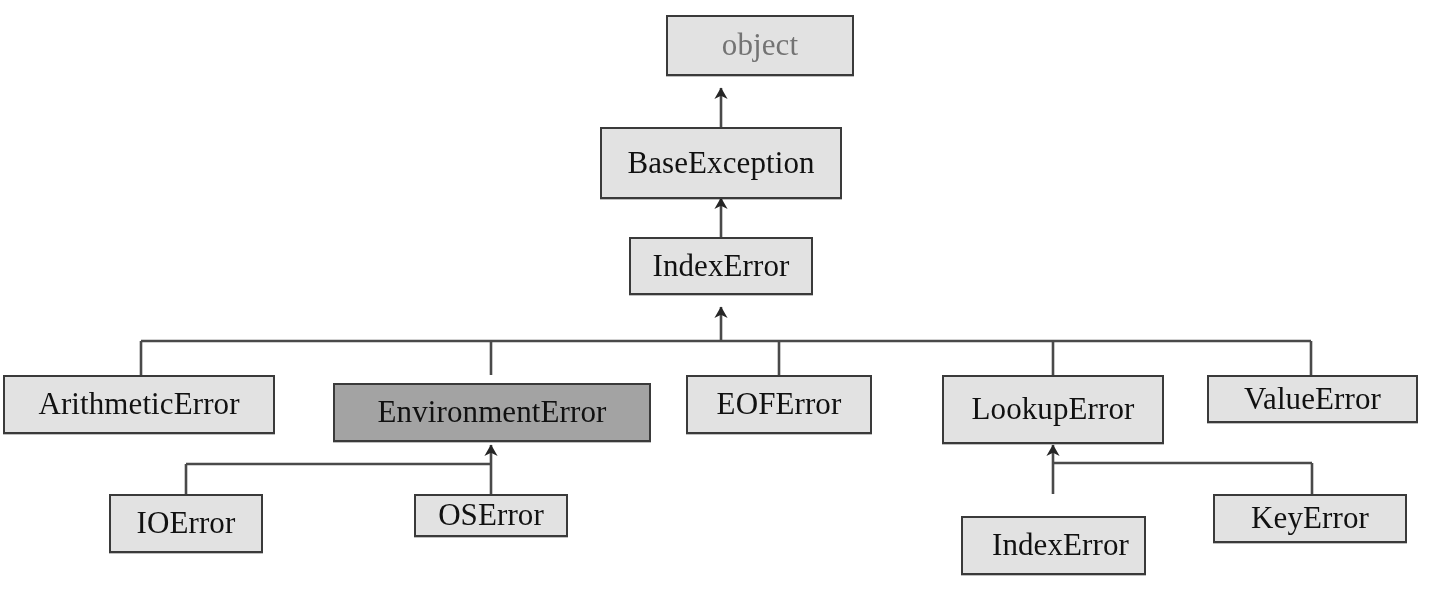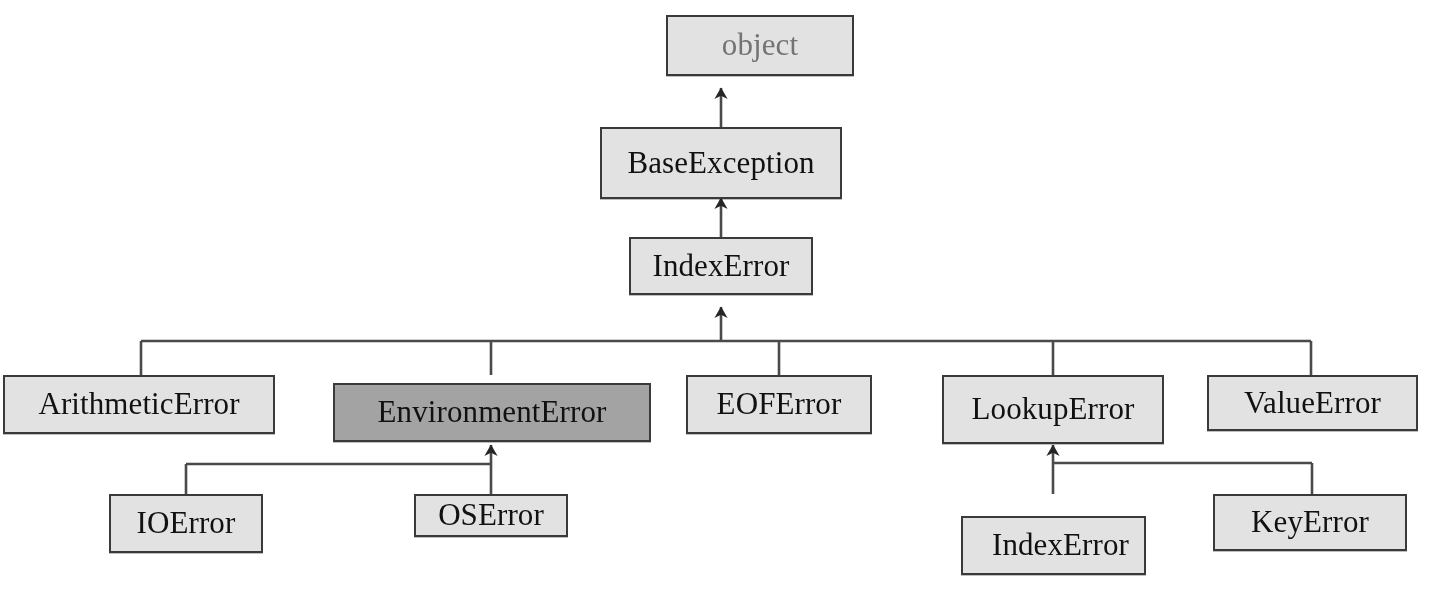--- a/index.html
+++ b/index.html
@@ -101,30 +101,30 @@
       </div>
       <div class="node" style="left: 333px; top: 383px; width: 318px; height: 59px; background: #a3a3a3; border-color: rgb(58, 58, 58); color: rgb(17, 17, 17);">
         <span class="label">EnvironmentError</span>
       </div>
       <div class="node" style="left: 686px; top: 375px; width: 186px; height: 59px; background: rgb(226, 226, 226); border-color: rgb(58, 58, 58); color: rgb(17, 17, 17); align-items: center;">
         <span class="label">EOFError</span>
       </div>
       <div class="node" style="left: 942px; top: 375px; width: 222px; height: 69px; background: rgb(226, 226, 226); border-color: rgb(58, 58, 58); color: rgb(17, 17, 17);">
         <span class="label">LookupError</span>
       </div>
-      <div class="node" style="left: 1207px; top: 375px; width: 211px; height: 56px; background: rgb(226, 226, 226); border-color: rgb(58, 58, 58); color: rgb(17, 17, 17);">
+      <div class="node" style="left: 1207px; top: 375px; width: 211px; height: 48px; background: rgb(226, 226, 226); border-color: rgb(58, 58, 58); color: rgb(17, 17, 17);">
         <span class="label">ValueError</span>
       </div>
       <div class="node" style="left: 109px; top: 494px; width: 154px; height: 59px; background: rgb(226, 226, 226); border-color: rgb(58, 58, 58); color: rgb(17, 17, 17); justify-content: center;">
         <span class="label">IOError</span>
       </div>
       <div class="node" style="left: 414px; top: 494px; width: 154px; height: 43px; background: rgb(226, 226, 226); border-color: rgb(58, 58, 58); color: rgb(17, 17, 17);">
         <span class="label">OSError</span>
       </div>
       <div class="node" style="left: 961px; top: 516px; width: 185px; height: 59px; background: rgb(226, 226, 226); border-color: rgb(58, 58, 58); color: rgb(17, 17, 17); padding-left: 14px;">
         <span class="label">IndexError</span>
       </div>
-      <div class="node" style="left: 1213px; top: 494px; width: 194px; height: 57px; background: rgb(226, 226, 226); border-color: rgb(58, 58, 58); color: rgb(17, 17, 17);">
+      <div class="node" style="left: 1213px; top: 494px; width: 194px; height: 49px; background: rgb(226, 226, 226); border-color: rgb(58, 58, 58); color: rgb(17, 17, 17);">
         <span class="label">KeyError</span>
       </div>
     </div>
 
 </div>
 
 </body></html>

